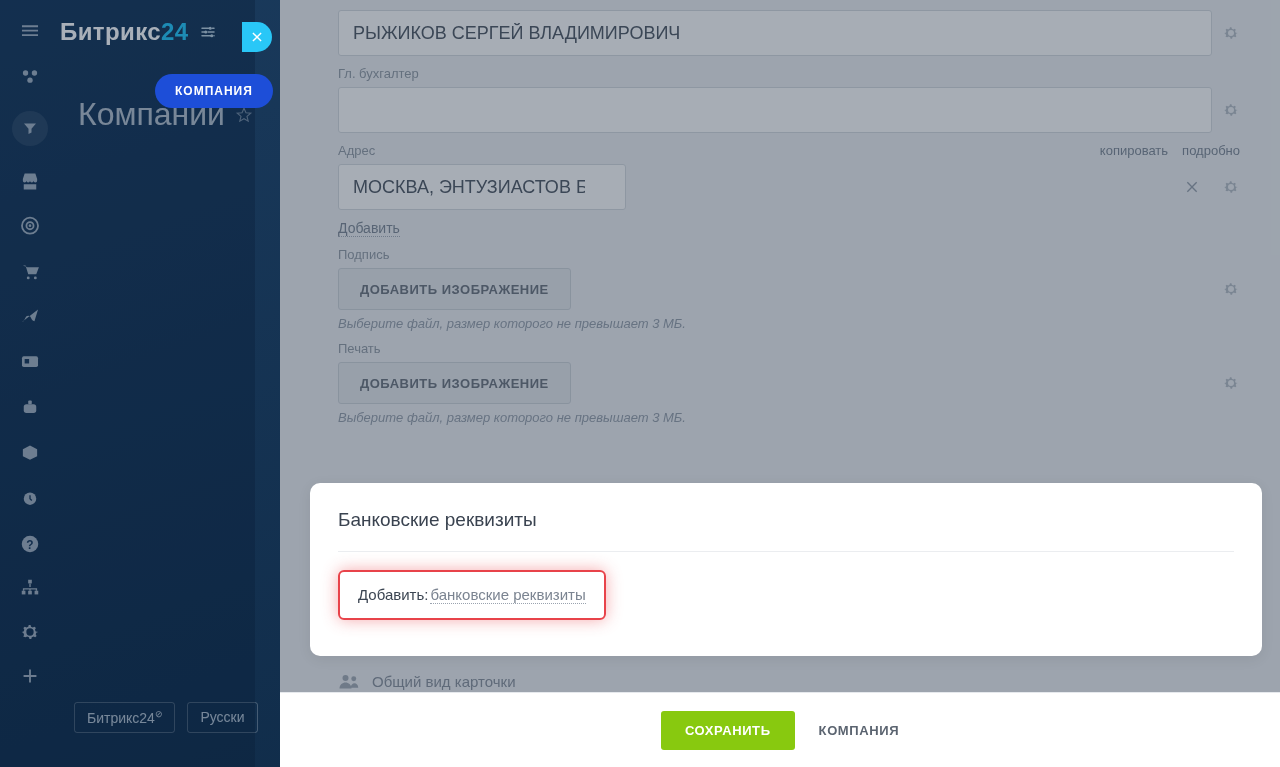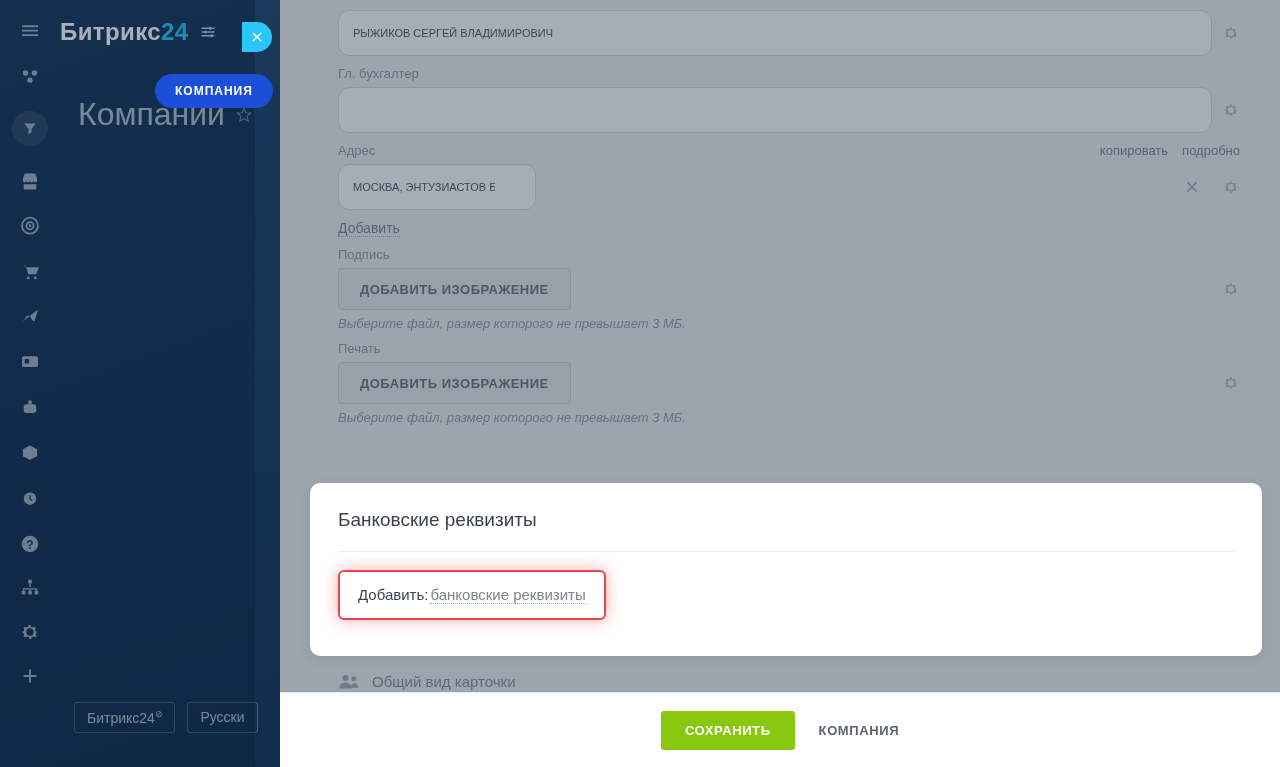--- a/index.html
+++ b/index.html
@@ -37,21 +37,21 @@
     
     .panel { position: absolute; left: 280px; top: 0; right: 0; bottom: 0; background: #edeff2; overflow: hidden; }
     .panel-dim { position: absolute; inset: 0; background: rgba(60,74,92,0.45); z-index: 50; pointer-events: none; }
     .panel-body { padding: 0 40px 0 58px; height: calc(100% - 62px); overflow-y: auto; }
 
     .field-row { margin-top: 10px; }
     .field-label { font-size: 13px; color: #86909c; margin-bottom: 6px; display: flex; align-items: center; }
     .field-label .right-links { margin-left: auto; display: flex; gap: 14px; }
     .field-label .right-links span { color: #6f7b8a; font-size: 13px; cursor: pointer; }
     .input-line { display: flex; align-items: center; gap: 10px; }
-    .text-input { flex: 1; height: 46px; background: #fff; border: 1px solid #d2d7dd; border-radius: 11px; padding: 0 14px; font-size: 11px; color: #3b4552; }
+    .text-input { flex: 1; height: 46px; background: #fff; border: 1px solid #d2d7dd; border-radius: 3px; padding: 0 14px; font-size: 18px; color: #3b4552; }
     .text-input.with-clear { padding-right: 40px; position: relative; }
     .input-wrap { flex: 1; position: relative; }
     .clear-x { position: absolute; right: 12px; top: 50%; transform: translateY(-50%); width: 16px; height: 16px; cursor: pointer; stroke: #8b95a3; stroke-width: 2; }
     .gear-side { width: 18px; height: 18px; fill: #aeb6c0; cursor: pointer; flex-shrink: 0; }
     .add-link { display: inline-block; margin-top: 10px; font-size: 14px; color: #6f7b8a; border-bottom: 1px dotted #9aa3af; cursor: pointer; }
 
     .btn-gray { display: inline-flex; align-items: center; justify-content: center; height: 42px; padding: 0 21px; background: #e4e7eb; border: 1px solid #c9cfd6; border-radius: 3px; font-size: 13px; font-weight: 600; letter-spacing: 0.5px; color: #5b6470; cursor: pointer; }
     .hint { font-size: 13px; font-style: italic; color: #8b95a3; margin-top: 6px; }
 
     

